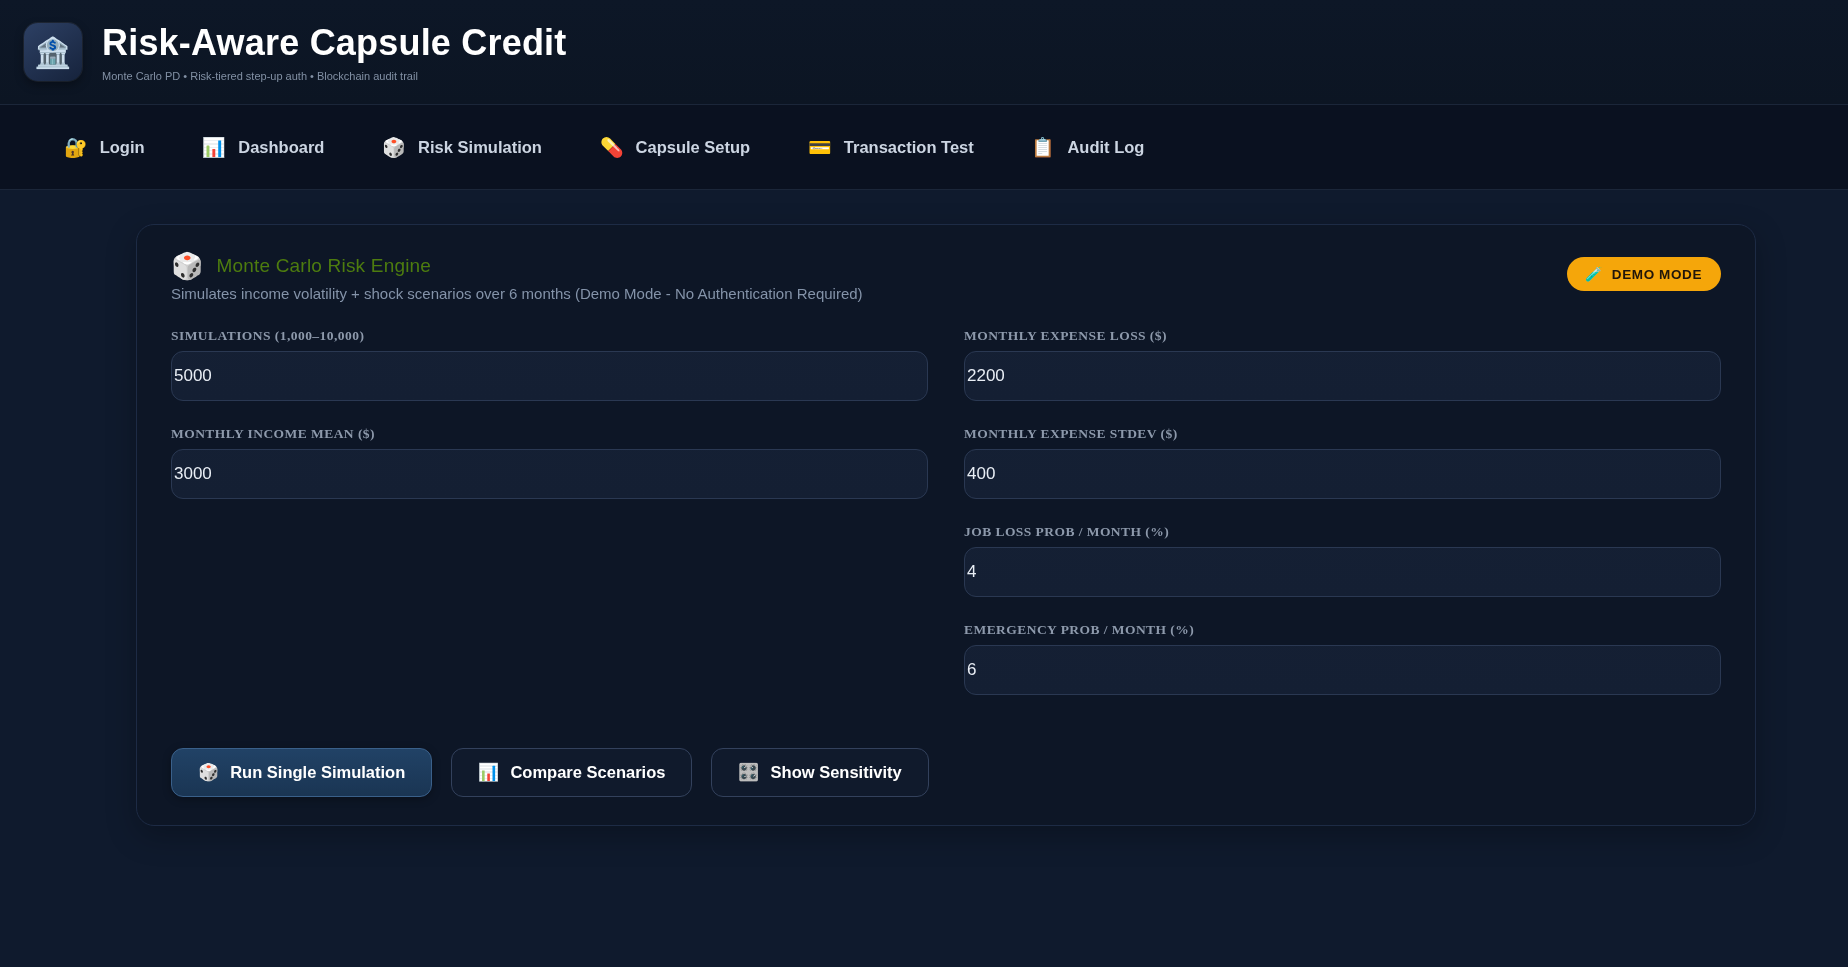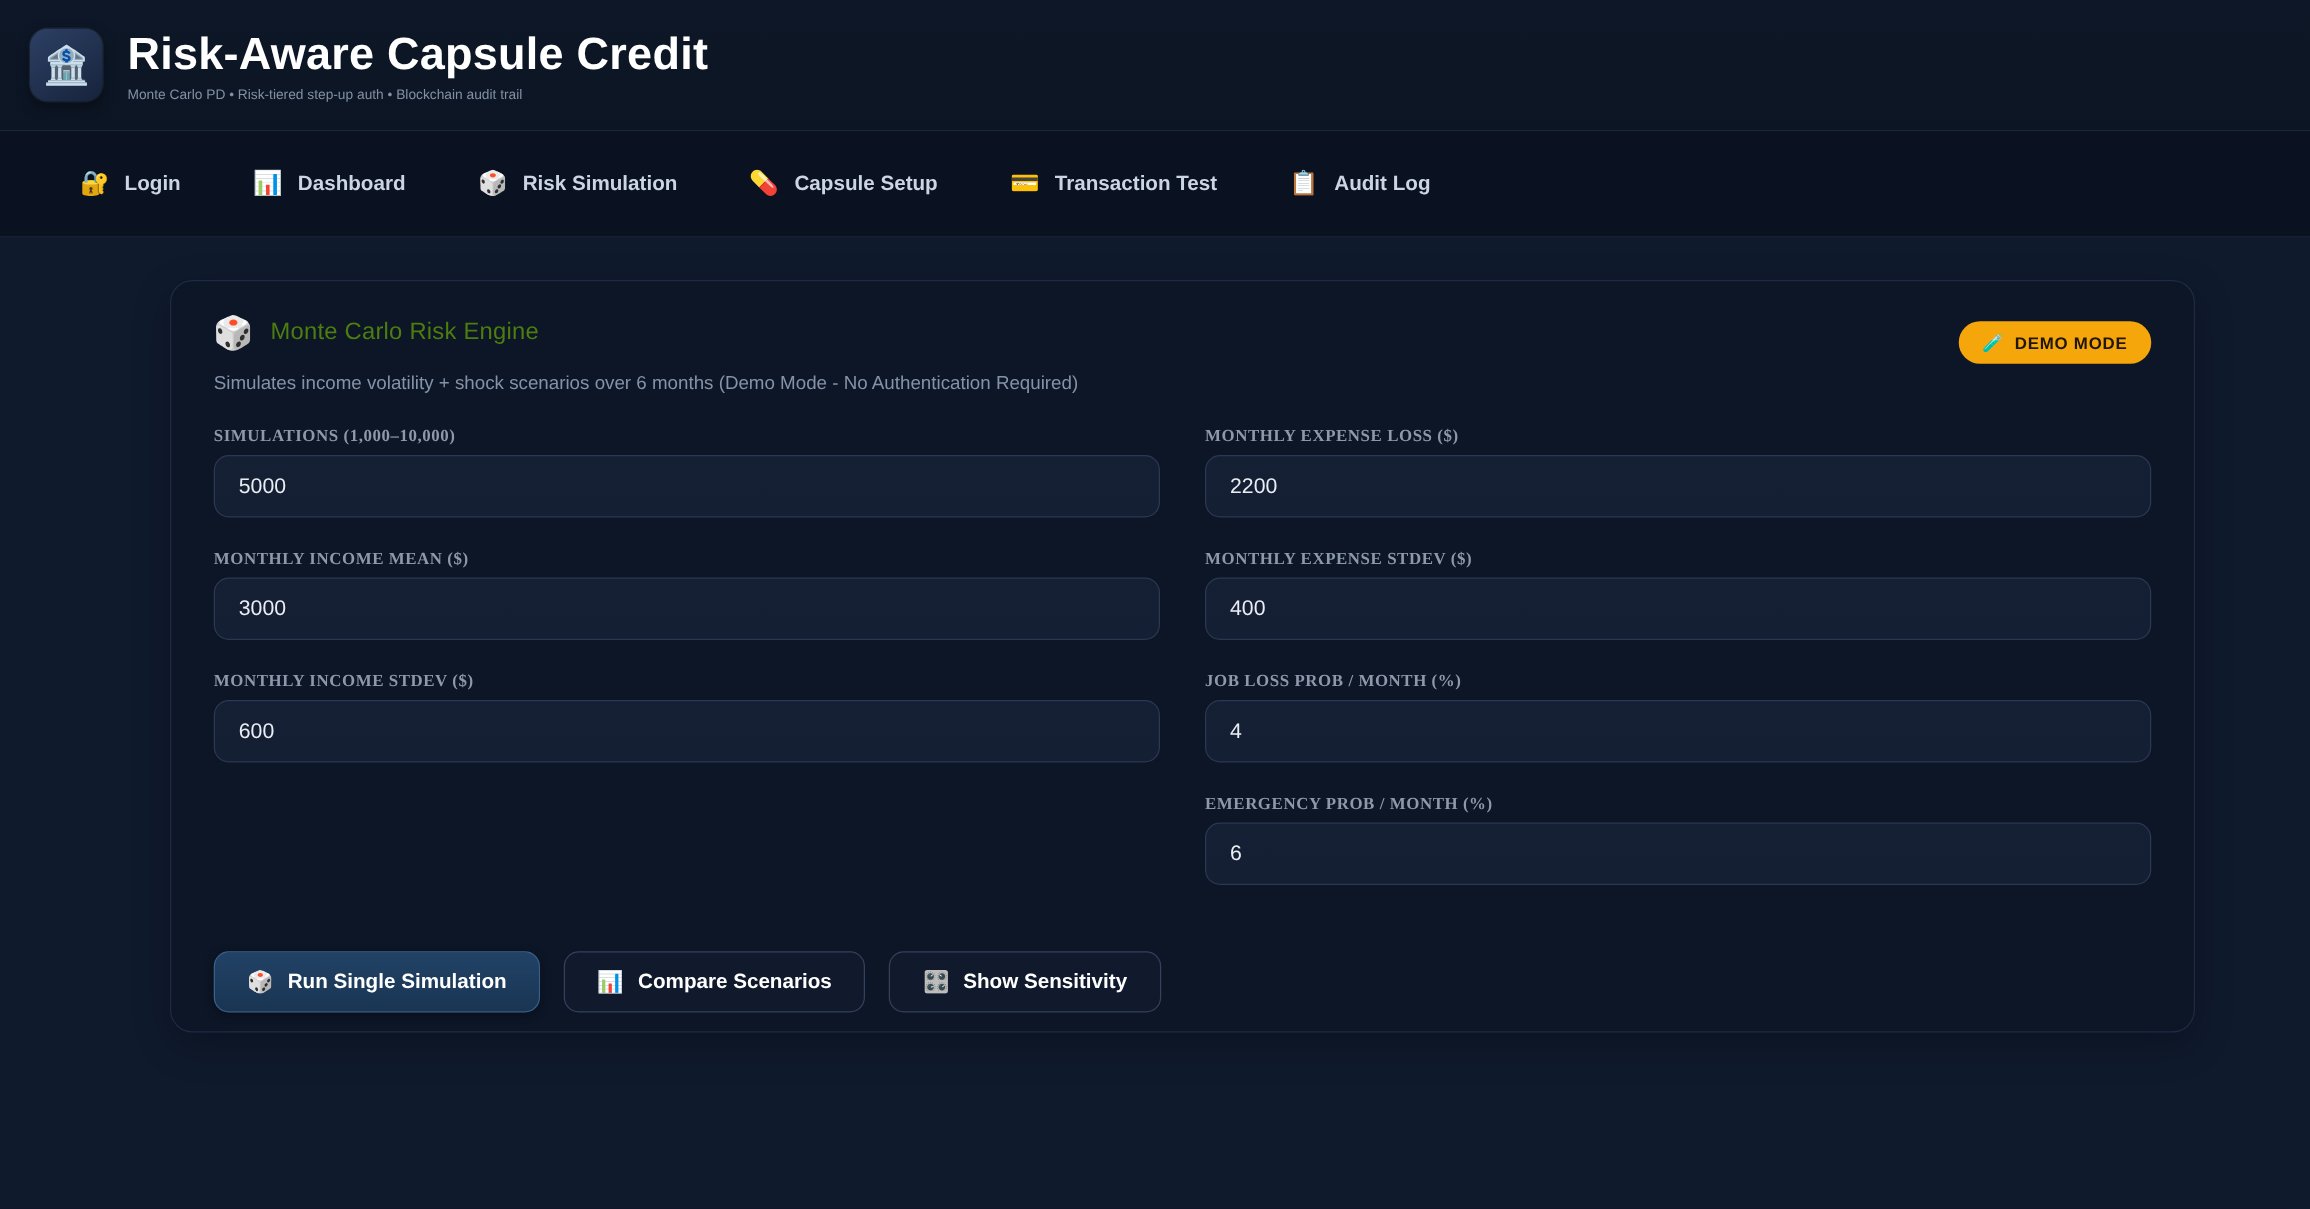--- a/index.html
+++ b/index.html
@@ -57,21 +57,21 @@
     background: #0d1626;
     border: 1px solid #1d2b45;
     border-radius: 18px;
     padding: 28px 34px 42px 34px;
     box-shadow: 0 10px 30px rgba(0,0,0,0.25);
   }
   .card-head { display: flex; justify-content: space-between; align-items: flex-start; }
   .card-title-row { display: flex; align-items: center; gap: 13px; }
   .card-title-icon { font-size: 26px; line-height: 1; }
   .card-title { font-size: 19px; font-weight: normal; color: #4d7c0f; letter-spacing: 0.2px; }
-  .card-subtitle { font-size: 15px; color: #8493a9; margin-top: 19px; }
+  .card-subtitle { font-size: 15px; color: #8493a9; margin-top: 6px; }
 
   .demo-badge {
     display: flex; align-items: center; gap: 8px;
     background: #f5a60a;
     border-radius: 999px;
     padding: 9px 19px;
     margin-top: 4px;
     font-size: 13.5px; font-weight: 800; letter-spacing: 0.6px;
     color: #21160a;
     white-space: nowrap;
@@ -94,21 +94,21 @@
     color: #8d99ab;
     margin-bottom: 7px;
     font-family: Liberation Serif, serif;
   }
   .field-input {
     width: 100%;
     height: 50px;
     background: linear-gradient(180deg, #16213636 0%, #141f33 100%), #141f33;
     border: 1px solid #2a3852;
     border-radius: 12px;
-    padding: 0 19px;
+    padding: 0 2px;
     font-family: "Liberation Sans", "DejaVu Sans", sans-serif;
     font-size: 17px;
     color: #e9eef5;
     outline: none;
   }
 
   
   .button-row { display: flex; gap: 19px; margin-top: 28px; }
   .btn {
     display: flex; align-items: center; gap: 11px;
@@ -192,24 +192,20 @@
     <div class="form-grid">
 
       <div>
         <div class="field">
           <label class="field-label">SIMULATIONS (1,000–10,000)</label>
           <input class="field-input" type="text" value="5000" style="">
         </div>
         <div class="field">
           <label class="field-label">MONTHLY INCOME MEAN ($)</label>
           <input class="field-input" type="text" value="3000" style="">
-        </div>
-        <div class="field">
-          <label class="field-label">MONTHLY INCOME STDEV ($)</label>
-          <input class="field-input" type="text" value="600" style="">
         </div>
       </div>
 
       <div>
         <div class="field">
           <label class="field-label">MONTHLY EXPENSE LOSS ($)</label>
           <input class="field-input" type="text" value="2200" style="">
         </div>
         <div class="field">
           <label class="field-label">MONTHLY EXPENSE STDEV ($)</label>

